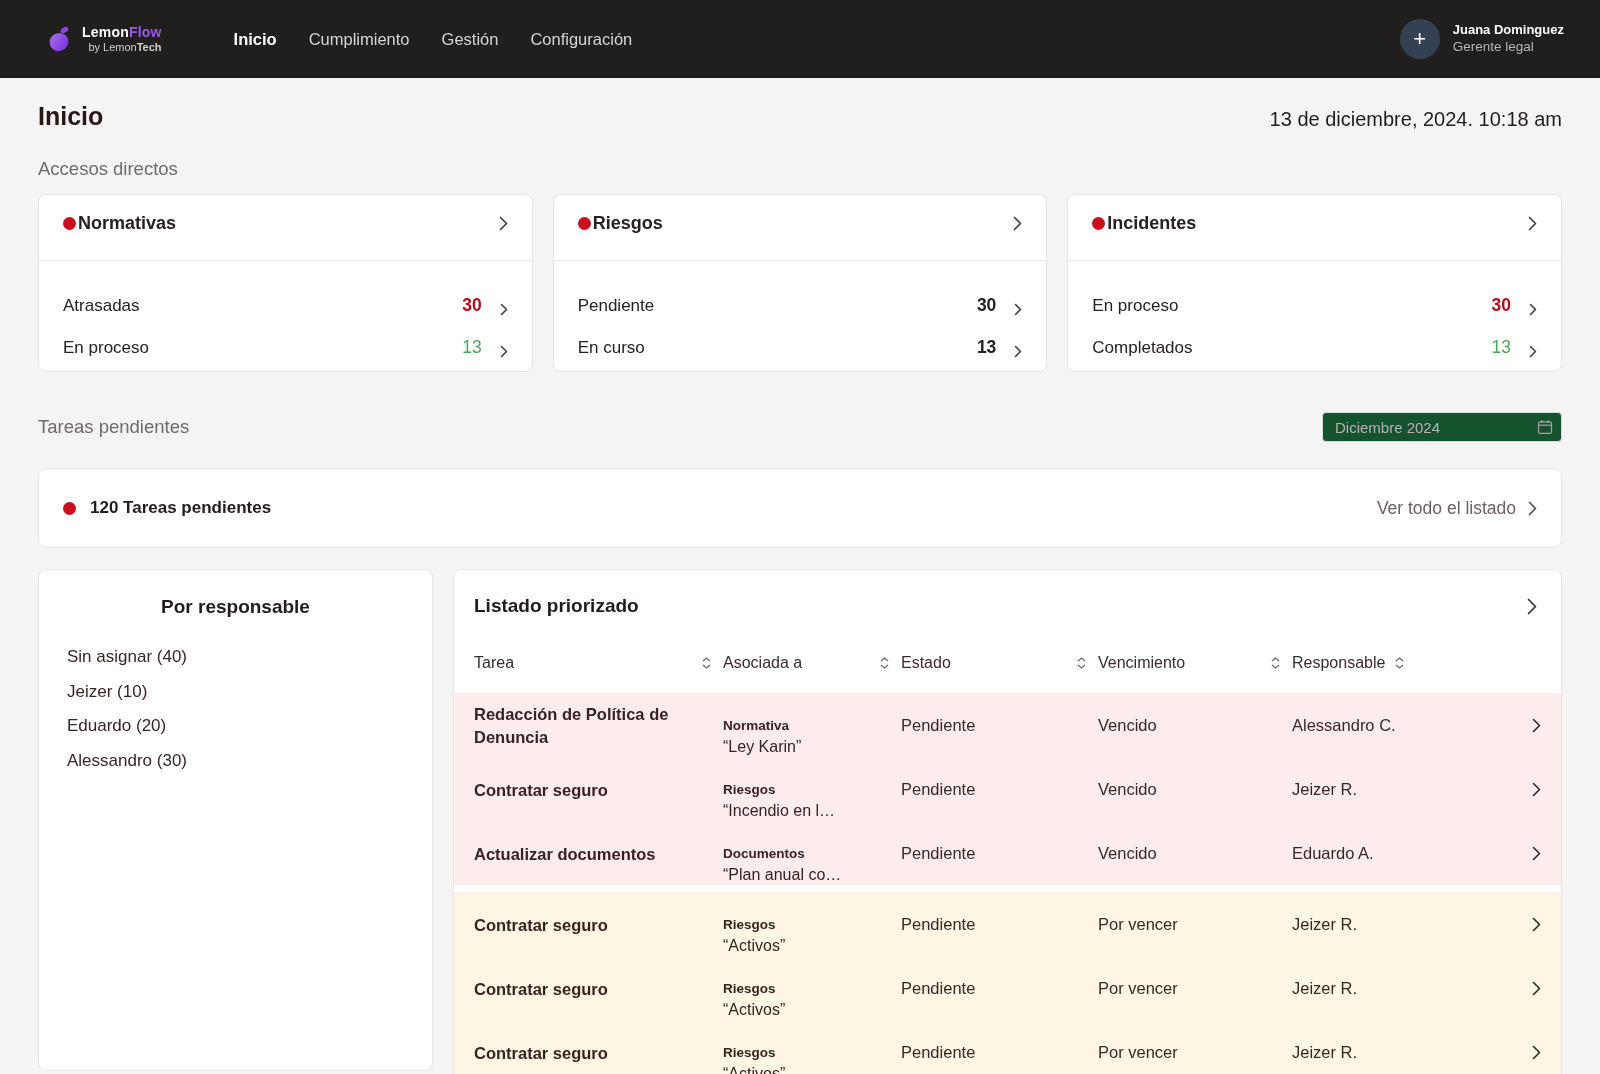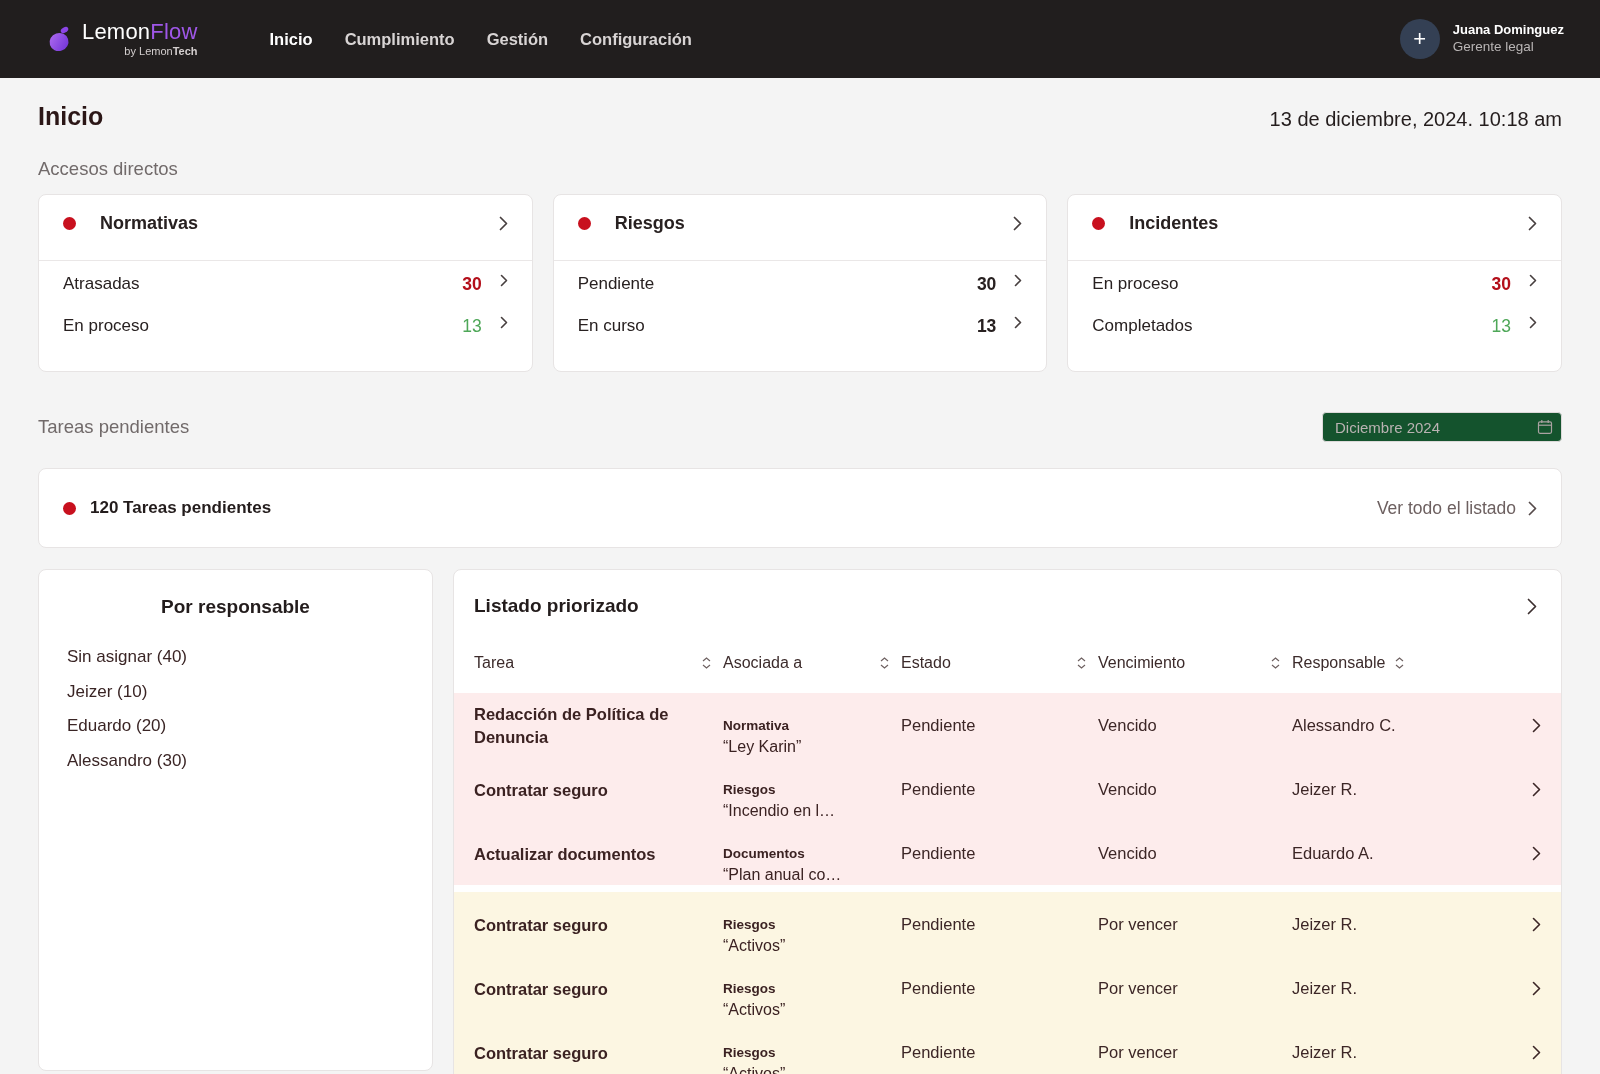--- a/index.html
+++ b/index.html
@@ -9,26 +9,26 @@
     background:#f4f4f4; color:#2c1c1c;
   }
 
   
   .topnav {
     height:78px; background:#211e1e; display:flex; align-items:center;
     padding:0 36px 0 46px;
   }
   .logo { display:flex; align-items:center; gap:8px; }
   .logo-text { display:flex; flex-direction:column; line-height:1; }
-  .logo-main { font-size:22px; font-weight:400; color:#ffffff; letter-spacing:.2px; }
+  .logo-main { font-size:14px; font-weight:700; color:#ffffff; letter-spacing:.2px; }
   .logo-main .accent { color:#9f57e8; }
   .logo-byline { font-size:11px; color:#d4cfcf; align-self:flex-end; margin-top:3px; }
   .logo-byline b { font-weight:700; }
   .nav-items { display:flex; gap:32px; margin-left:72px; }
-  .nav-item { font-size:16.5px; color:#d8d4d4; cursor:pointer;font-weight:bold; }
+  .nav-item { font-size:16.5px; color:#d8d4d4; cursor:pointer; }
   .nav-item.active { color:#ffffff; font-weight:700; }
   .user { margin-left:auto; display:flex; align-items:center; gap:13px; }
   .avatar {
     width:40px; height:40px; border-radius:50%; background:#344054;
     color:#fff; font-size:22px; font-weight:300; display:flex;
     align-items:center; justify-content:center; cursor:pointer;
   }
   .user-meta { line-height:1.25; }
   .user-name { font-size:13px; font-weight:700; color:#ffffff; }
   .user-role { font-size:13.5px; color:#b9b5b5; }
@@ -40,28 +40,28 @@
   .page-date { font-size:20px; color:#241d1d; }
   .section-label { font-size:18.5px; color:#716a6a; margin-top:27px; }
 
   
   .cards-row { display:flex; gap:20px; margin-top:14px; }
   .card {
     background:#fff; border:1px solid #e7e4e4; border-radius:8px; flex:1;
   }
   .shortcut-card { height:178px; }
   .card-head {
-    height:66px; display:flex; align-items:center; gap:24px;
+    height:66px; display:flex; align-items:center; gap:2px;
     padding:0 24px 8px 24px; border-bottom:1px solid #eae7e7; cursor:pointer;justify-content:space-between;
   }
   .dot { width:13px; height:13px; border-radius:50%; background:#c8101e; flex:0 0 auto; }
   .card-title { font-size:18px; font-weight:600; color:#282121; }
   .chev { color:#473f3f; display:inline-flex; margin-left:auto; }
   .stats { padding:13px 24px 0 24px; }
-  .stat-row { height:42px; display:flex; align-items:flex-start; cursor:pointer; }
+  .stat-row { height:42px; display:flex; align-items:flex-end; cursor:pointer; }
   .stat-label { font-size:17px; color:#282121; }
   .stat-val { margin-left:auto; font-size:17.5px; margin-right:18px; }
   .val-red { color:#b30f1a; font-weight:700; }
   .val-green { color:#4ea758; font-weight:400; }
   .val-dark { color:#282121; font-weight:600; }
   .stat-row .chev { margin-left:0; }
 
   
   .tasks-head { display:flex; justify-content:space-between; align-items:center; margin-top:40px; }
   .date-input-wrap {

